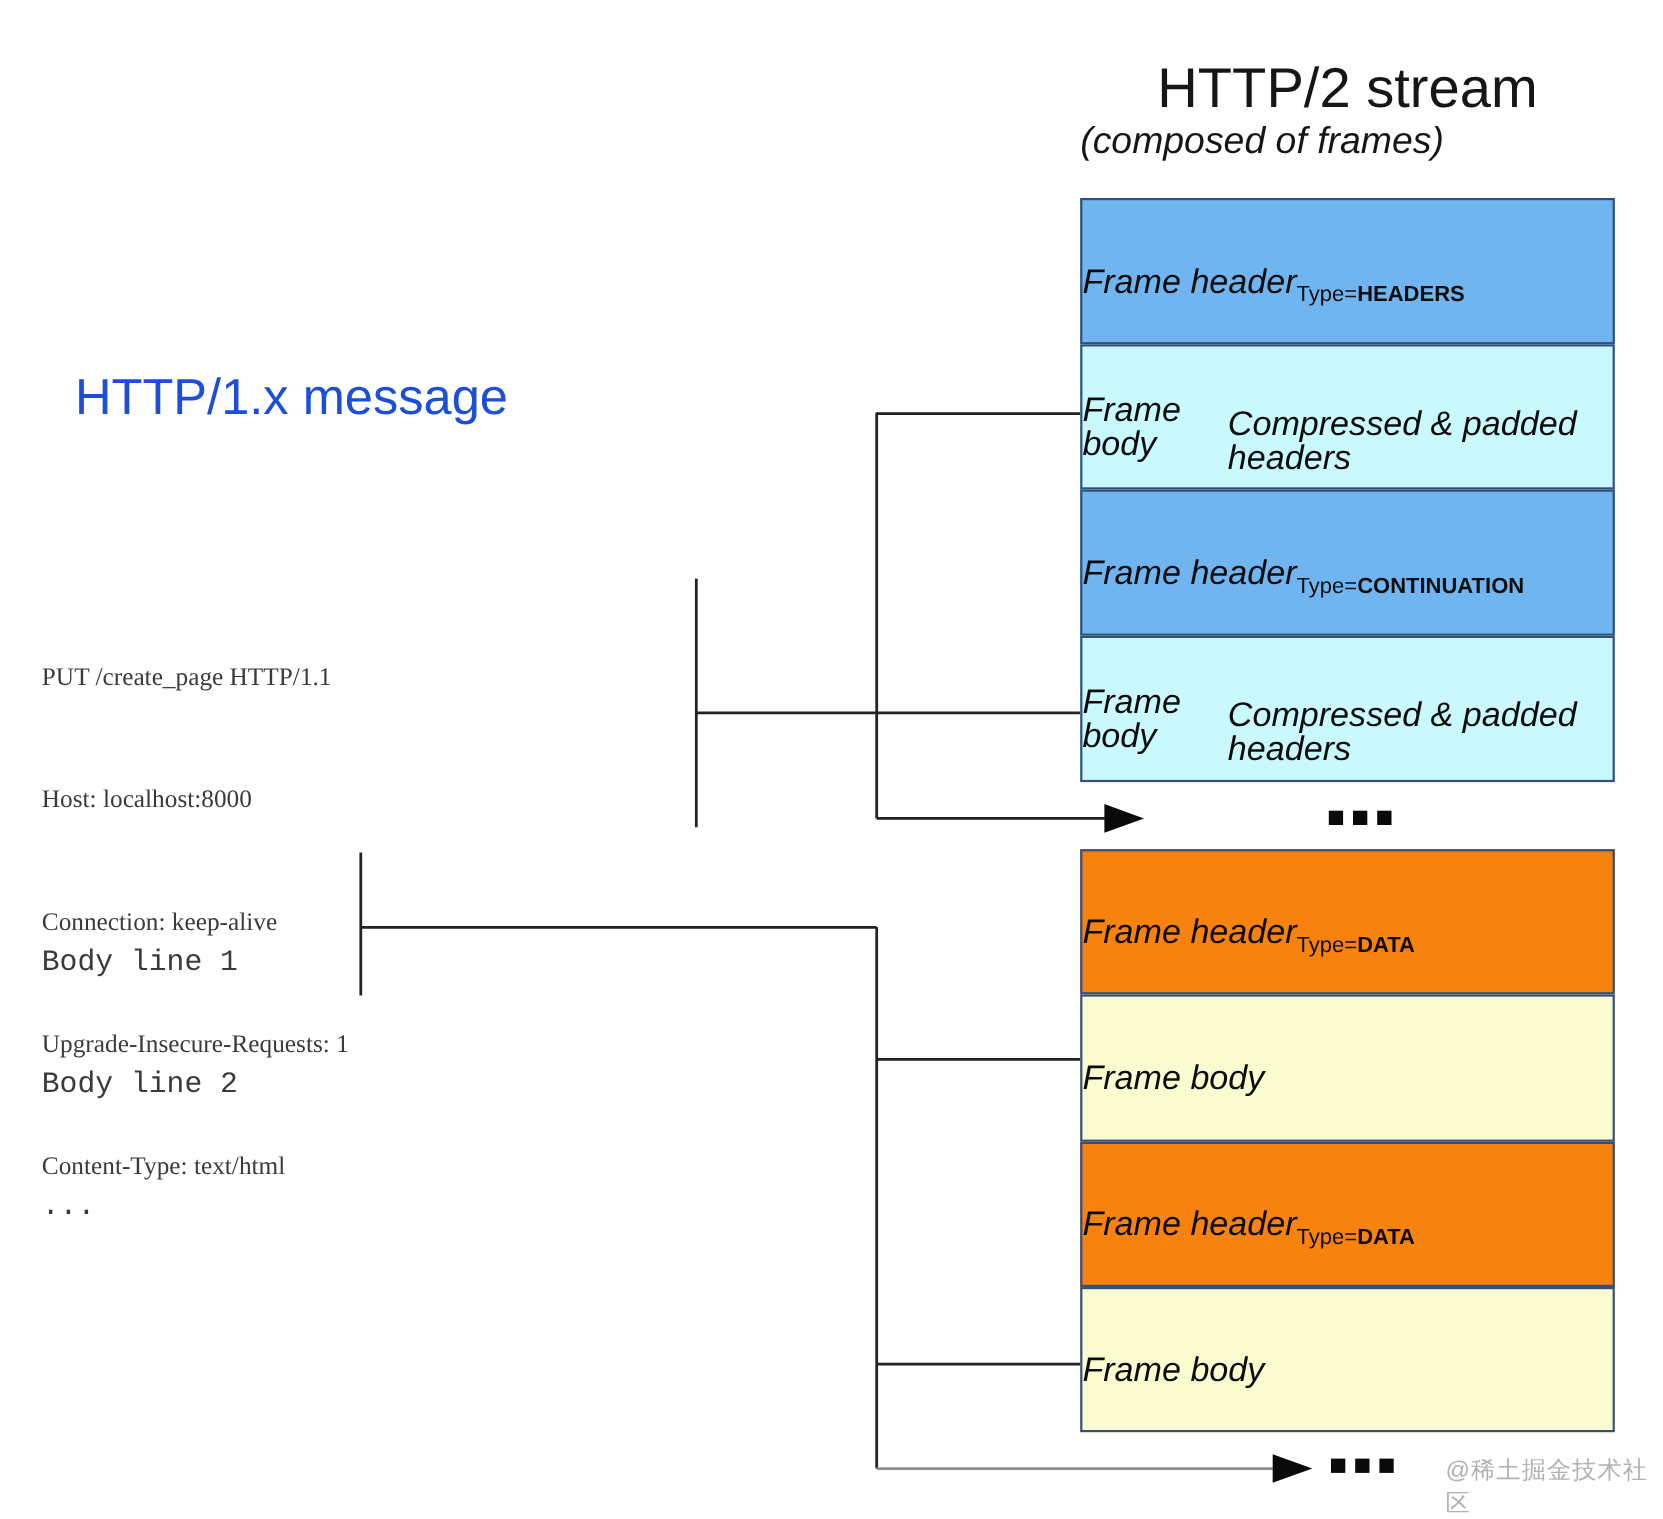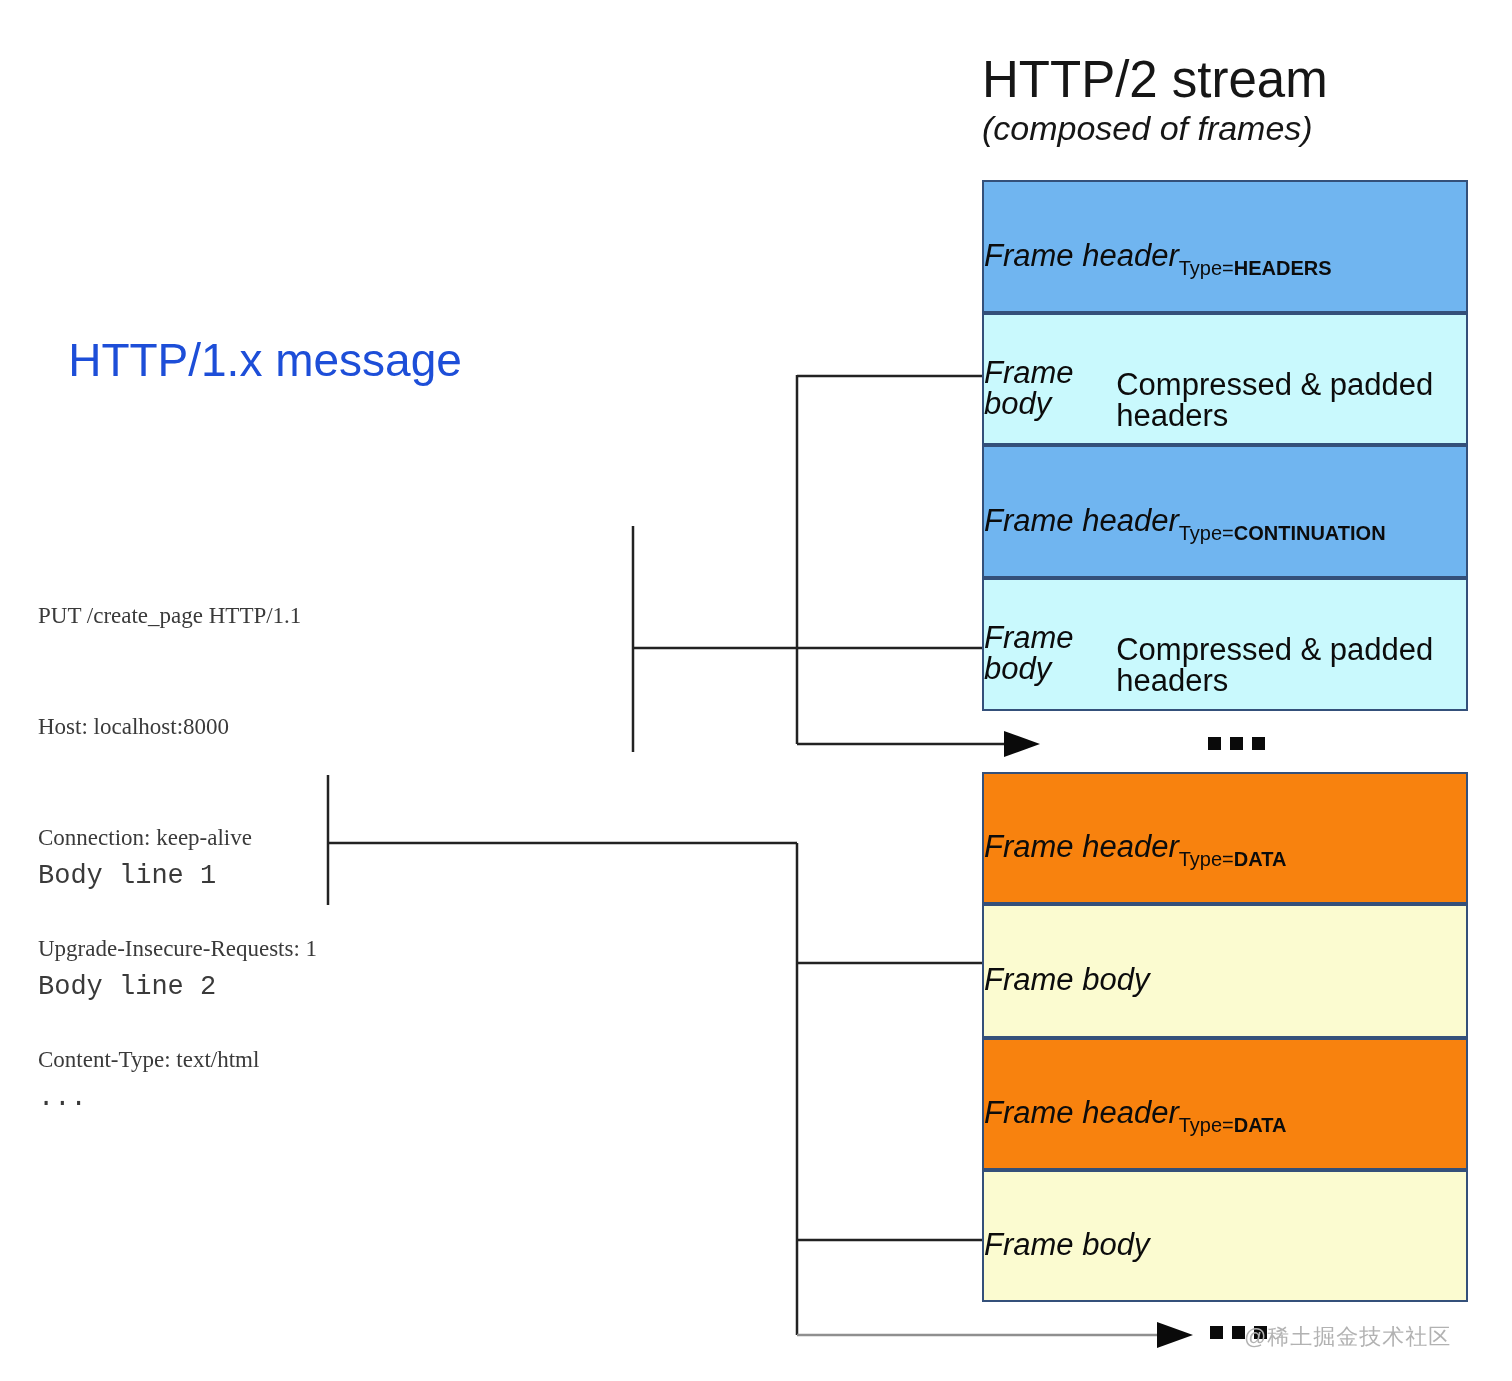--- a/index.html
+++ b/index.html
@@ -8,38 +8,38 @@
   .abs{position:absolute;}
 
   
   #http1-title{left:0;top:333px;width:530px;text-align:center;font-size:46px;letter-spacing:0px;color:#1d4ed8;}
   #request-block{left:38px;top:523px;font-family:Liberation Serif, serif;
                  font-size:23px;line-height:37px;color:#3a3a3a;white-space:pre;}
   #body-block{left:38px;top:784px;font-family:Liberation Mono, monospace;
               font-size:27px;line-height:37px;color:#3a3a3a;white-space:pre;}
 
   
-  #http2-title{left:982px;top:50px;width:486px;font-size:51px;color:#161616;}
+  #http2-title{left:982px;top:50px;width:486px;text-align:center;font-size:51px;color:#161616;}
   #http2-subtitle{left:982px;top:109px;width:486px;text-align:left;font-size:34px;font-style:italic;color:#161616;}
 
   .frame{left:982px;width:486px;box-sizing:border-box;border:2px solid #34507a;
          display:flex;flex-direction:row;align-items:center;}
   .frame.blue{background:#70b5f0;}
   .frame.cyan{background:#c9f9fd;}
   .frame.orange{background:#f8820e;}
   .frame.yellow{background:#fbfbd0;}
   .flabel{font-size:31px;font-style:italic;line-height:31px;margin-top:17px;color:#0c0c0c;}
   .ftype{font-size:20px;line-height:31px;margin-top:43px;color:#0c0c0c;}
   .ftype b{font-weight:bold;}
-  .fsub{font-size:31px;line-height:31px;margin-top:41px;color:#0c0c0c;}
+  .fsub{font-size:31px;font-style:italic;line-height:31px;margin-top:41px;color:#0c0c0c;}
 
   .ellipsis{display:flex;gap:9px;align-items:center;}
   .dot{width:13px;height:13px;background:#0a0a0a;display:inline-block;}
 
-  #watermark{left:1244px;top:1322px;font-size:22px;color:#b2b2b2;letter-spacing:1px;}
+  #watermark{left:1314px;top:1322px;font-size:22px;color:#b2b2b2;letter-spacing:1px;}
 
   svg{position:absolute;left:0;top:0;}
   .conn{stroke:#222;stroke-width:2.5;fill:none;}
   .conn-faded{stroke:#8f8f8f;stroke-width:2.5;fill:none;}
   .head{fill:#0a0a0a;stroke:none;}
 </style>
 </head>
 <body>
 
 <div id="canvas">

